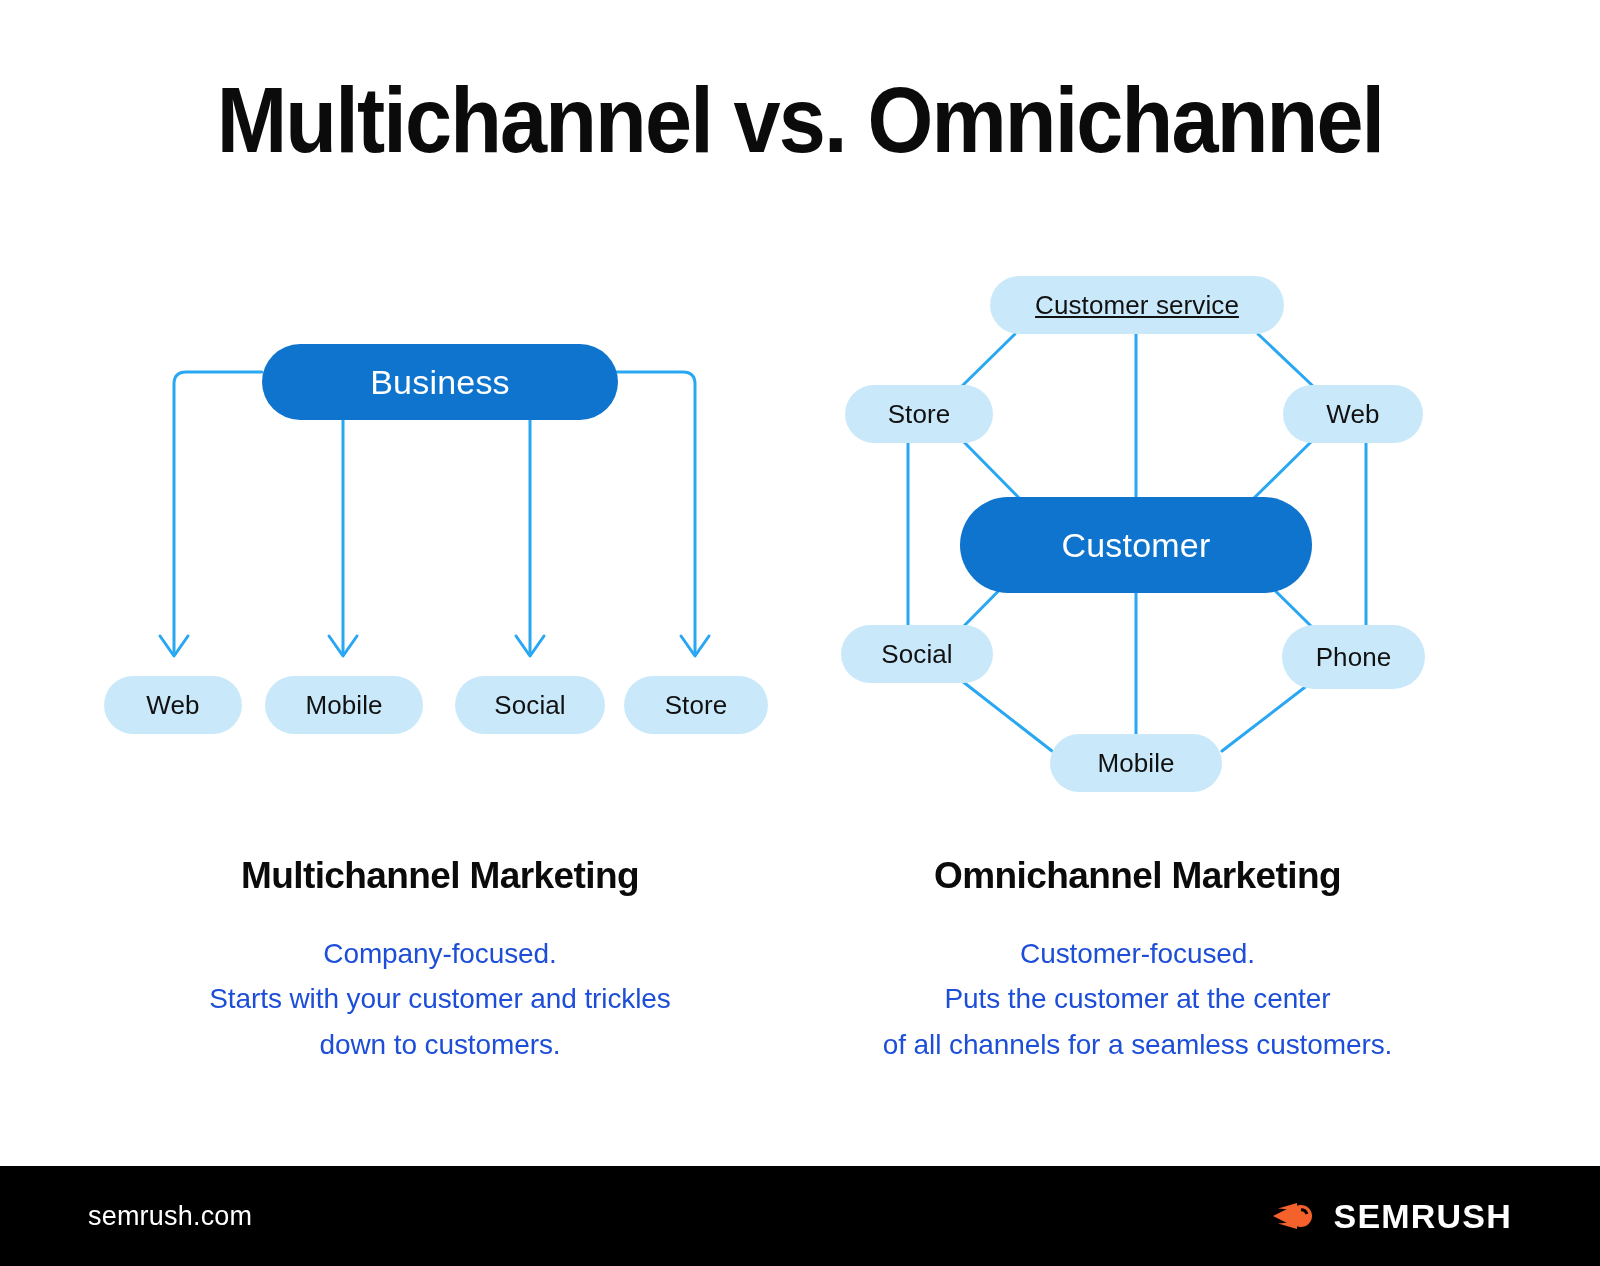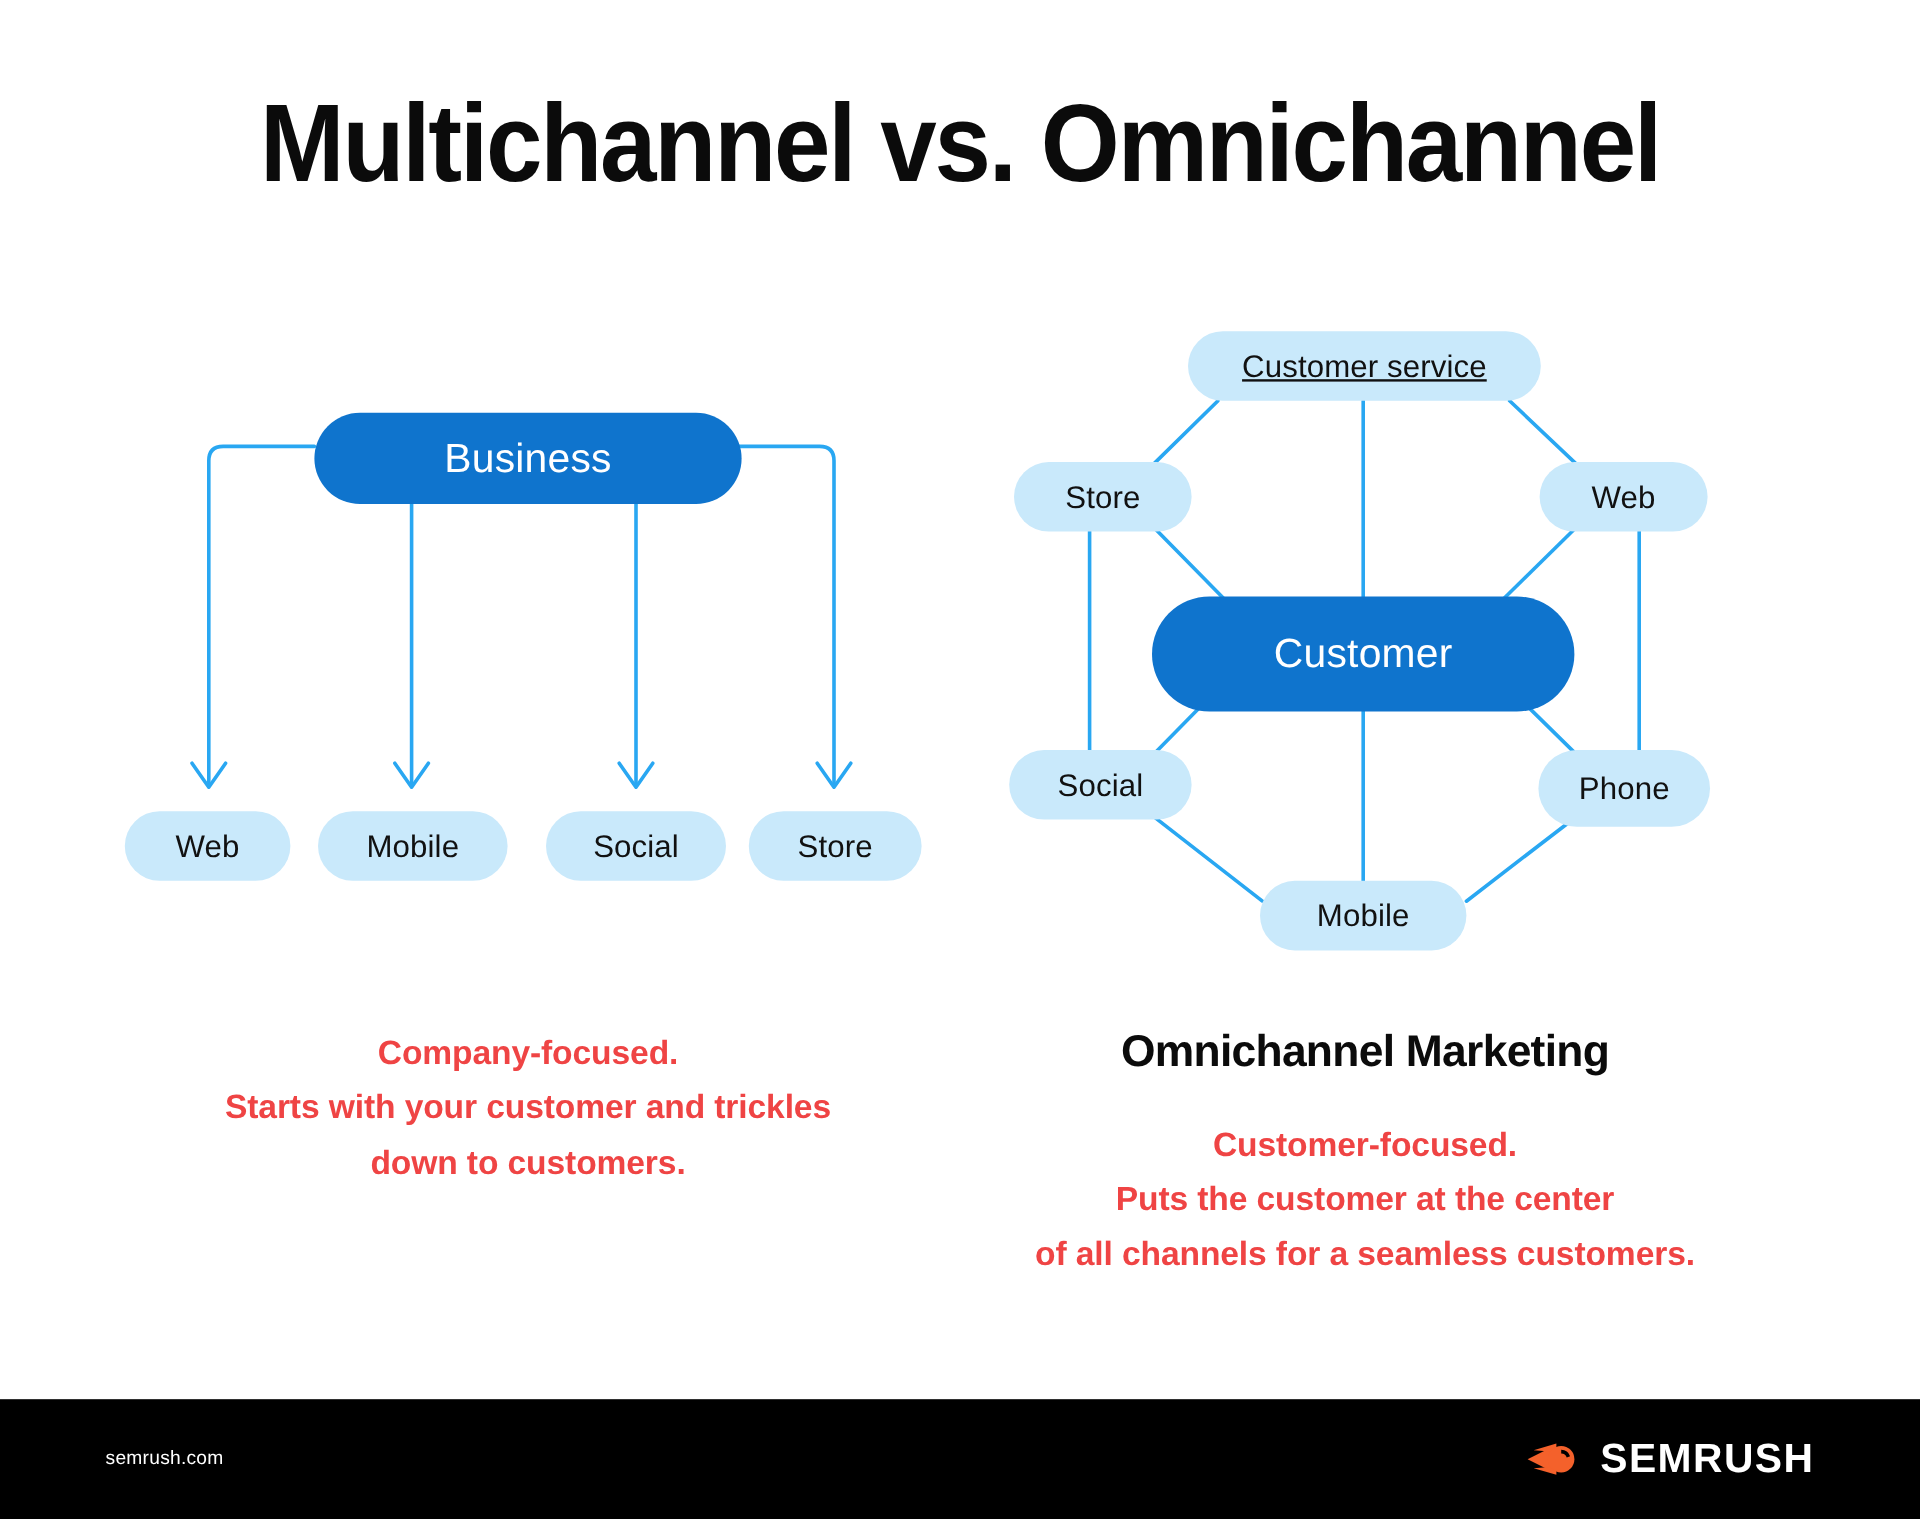--- a/index.html
+++ b/index.html
@@ -84,22 +84,22 @@
   .caption-heading {
     font-size: 37px;
     font-weight: 700;
     color: #0b0b0b;
     letter-spacing: -0.6px;
     margin: 0 0 34px 0;
     white-space: nowrap;
   }
   .caption-body {
     font-size: 28px;
-    font-weight: 700;
-    color: #ef4444;
+    font-weight: 400;
+    color: #1d4ed8;
     line-height: 1.62;
     letter-spacing: -0.1px;
   }
   .caption-body .line {
     display: block;
     white-space: nowrap;
   }
 
   
   .footer {
@@ -110,21 +110,21 @@
     height: 100px;
     background: #000000;
     display: flex;
     align-items: center;
     justify-content: space-between;
     box-sizing: border-box;
     padding: 0 88px 0 88px;
   }
   .footer-url {
     color: #ffffff;
-    font-size: 16px;
+    font-size: 27px;
     font-weight: 400;
     letter-spacing: 0.2px;
   }
   .brand {
     display: flex;
     align-items: center;
     gap: 16px;
   }
   .brand-mark {
     display: block;
@@ -232,20 +232,21 @@
 
   <div class="node light" style="left:1282px; top:625px; width:143px; height:64px;">
     <span class="node-label">Phone</span>
   </div>
 
   <div class="node light" style="left:1050px; top:734px; width:172px; height:58px;">
     <span class="node-label">Mobile</span>
   </div>
 
   <div class="caption" style="left:80px; top:855px; width:720px;">
+    <div class="caption-heading">Multichannel Marketing</div>
     <div class="caption-body">
       <span class="line">Company-focused.</span>
       <span class="line">Starts with your customer and trickles</span>
       <span class="line">down to customers.</span>
     </div>
   </div>
 
   <div class="caption" style="left:775px; top:855px; width:725px;">
     <div class="caption-heading">Omnichannel Marketing</div>
     <div class="caption-body">

